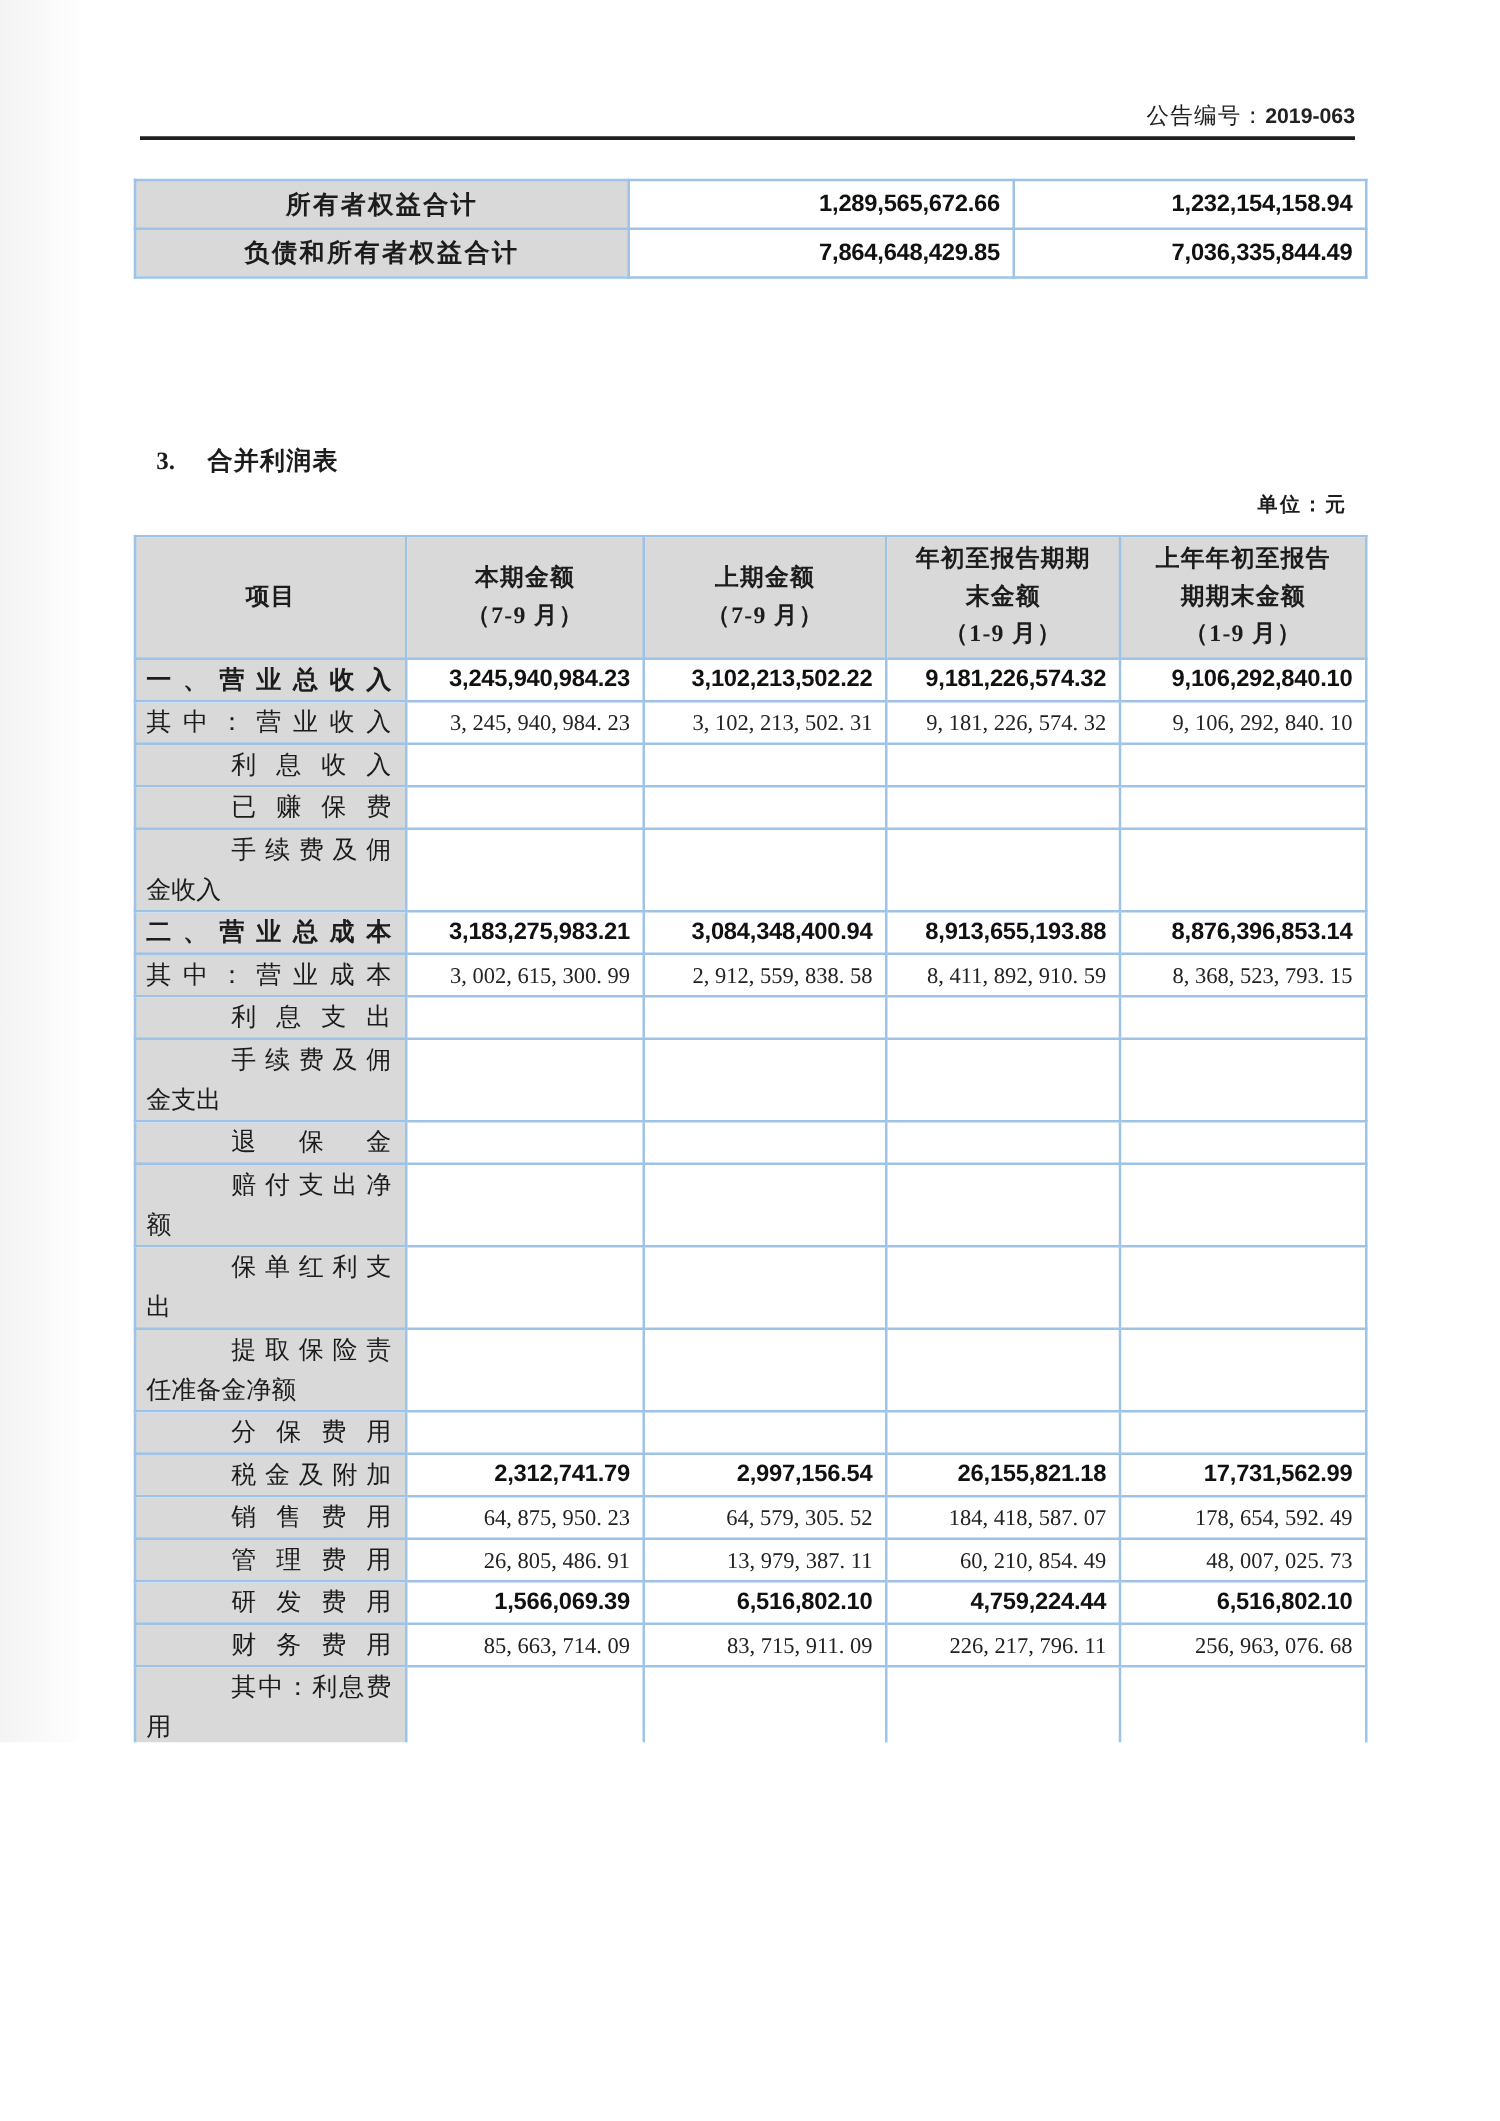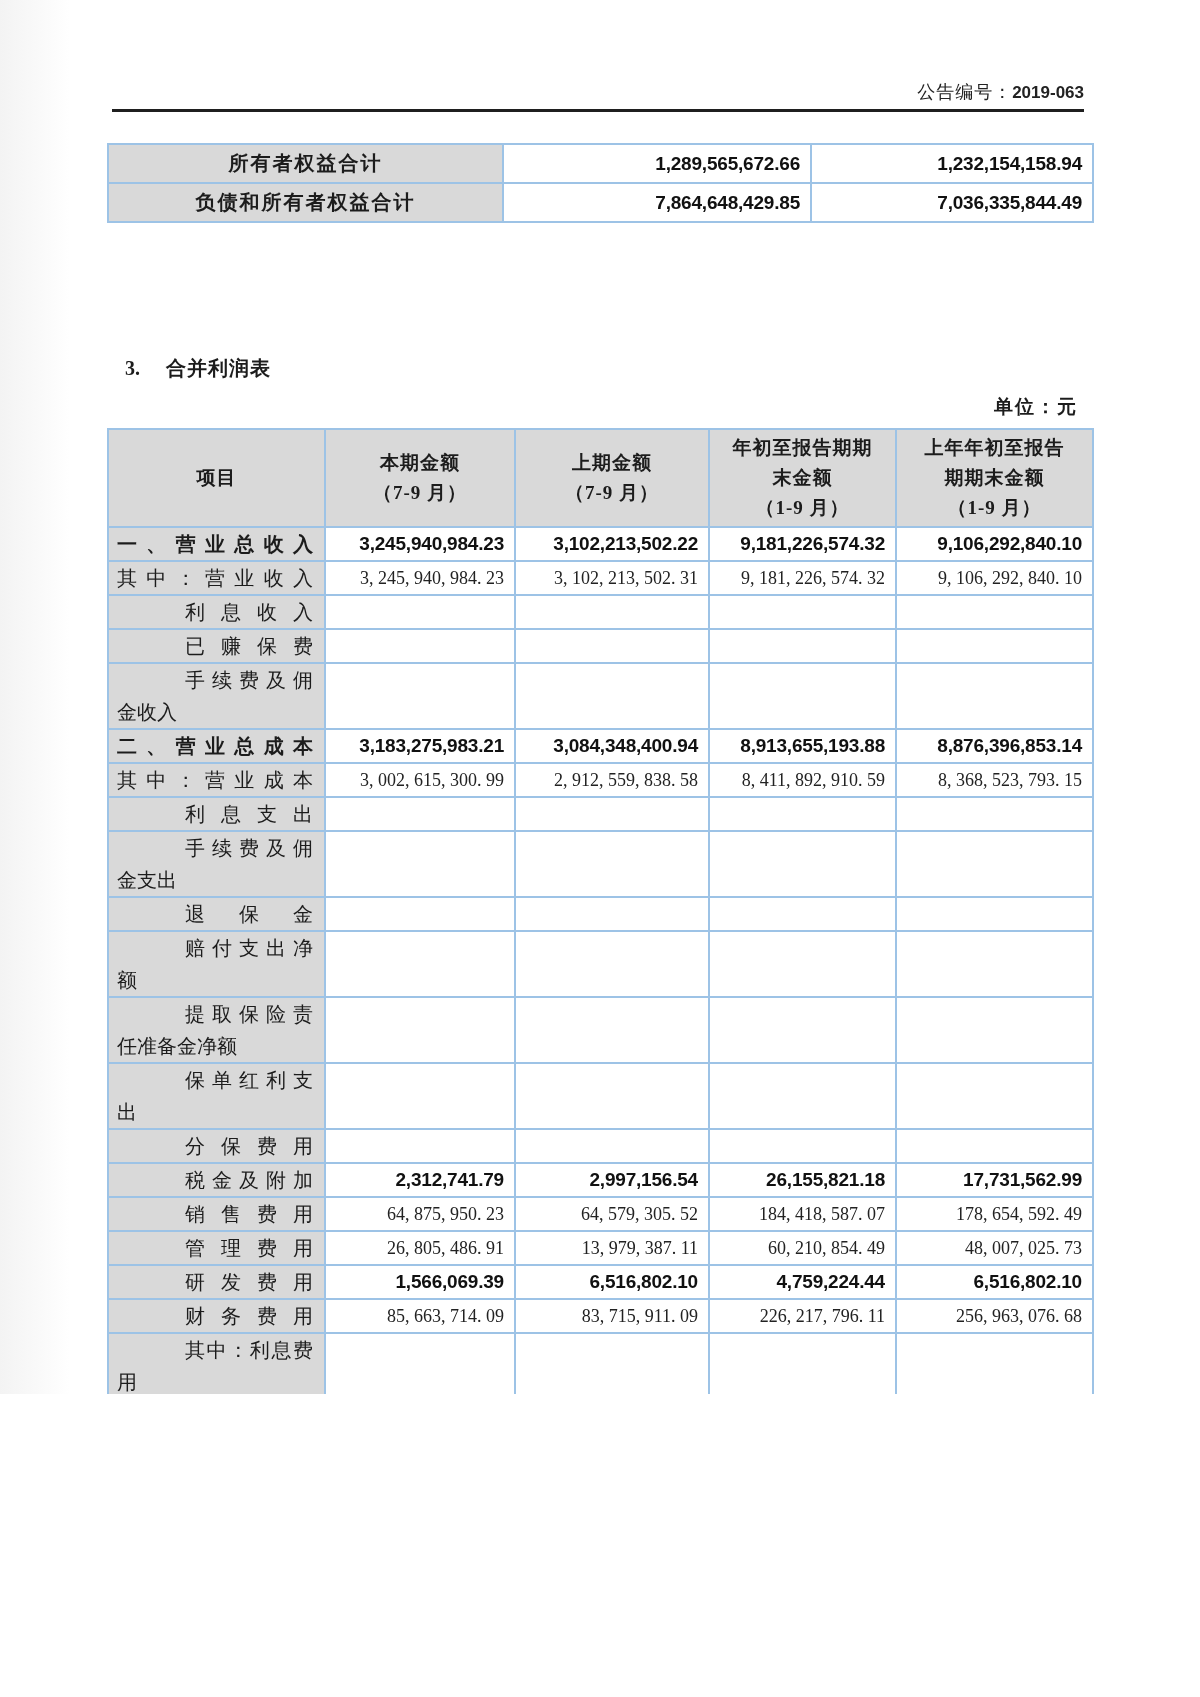--- a/index.html
+++ b/index.html
@@ -30,21 +30,21 @@
   .balance{position:absolute;left:107px;top:143px;width:985px;}
   .balance td{border:2px solid #9dc3e6;height:37px;overflow:hidden;}
   .balance td.bl{background:#d9d9d9;font-size:20px;padding:0 8px;}
   .balance td.bl.c{text-align:center;}
   .balance td.bl.bb{font-weight:700;letter-spacing:2px;}
   .balance td.bv{background:#fff;text-align:right;padding:0 10px;}
   
   .section{position:absolute;left:125px;top:355px;font-size:20px;font-weight:700;}
   .section .stitle{margin-left:26px;letter-spacing:1px;}
   
-  .unit{position:absolute;right:122px;top:394px;font-size:19px;font-weight:700;letter-spacing:2px;}
+  .unit{position:absolute;right:122px;top:394px;font-size:16px;font-weight:700;letter-spacing:2px;}
   
   .income{position:absolute;left:107px;top:428px;width:985px;}
   .income th,.income td{border:2px solid #9dc3e6;overflow:hidden;}
   .income thead th{
     background:#d9d9d9;height:96px;vertical-align:middle;
     font-weight:700;font-size:19px;padding:0 2px;
   }
   .hline{line-height:30px;text-align:center;letter-spacing:1px;}
   .income td.lab{background:#d9d9d9;font-size:20px;vertical-align:top;padding:0;}
   .income td.val{background:#fff;text-align:right;vertical-align:top;padding:0 10px 0 2px;line-height:32px;}
@@ -229,32 +229,32 @@
             <div class="l1 spread">赔付支出净</div>
             <div class="l2">额</div>
           </td>
           <td class="val num-s"></td>
           <td class="val num-s"></td>
           <td class="val num-s"></td>
           <td class="val num-s"></td>
         </tr>
         <tr class="dbl">
           <td class="lab">
+            <div class="l1 spread">保单红利支</div>
+            <div class="l2">出</div>
+          </td>
+          <td class="val num-s"></td>
+          <td class="val num-s"></td>
+          <td class="val num-s"></td>
+          <td class="val num-s"></td>
+        </tr>
+        <tr class="dbl">
+          <td class="lab">
             <div class="l1 spread">提取保险责</div>
             <div class="l2">任准备金净额</div>
-          </td>
-          <td class="val num-s"></td>
-          <td class="val num-s"></td>
-          <td class="val num-s"></td>
-          <td class="val num-s"></td>
-        </tr>
-        <tr class="dbl">
-          <td class="lab">
-            <div class="l1 spread">保单红利支</div>
-            <div class="l2">出</div>
           </td>
           <td class="val num-s"></td>
           <td class="val num-s"></td>
           <td class="val num-s"></td>
           <td class="val num-s"></td>
         </tr>
         <tr class="sgl">
           <td class="lab">
             <div class="l1 spread">分保费用</div>
           </td>

